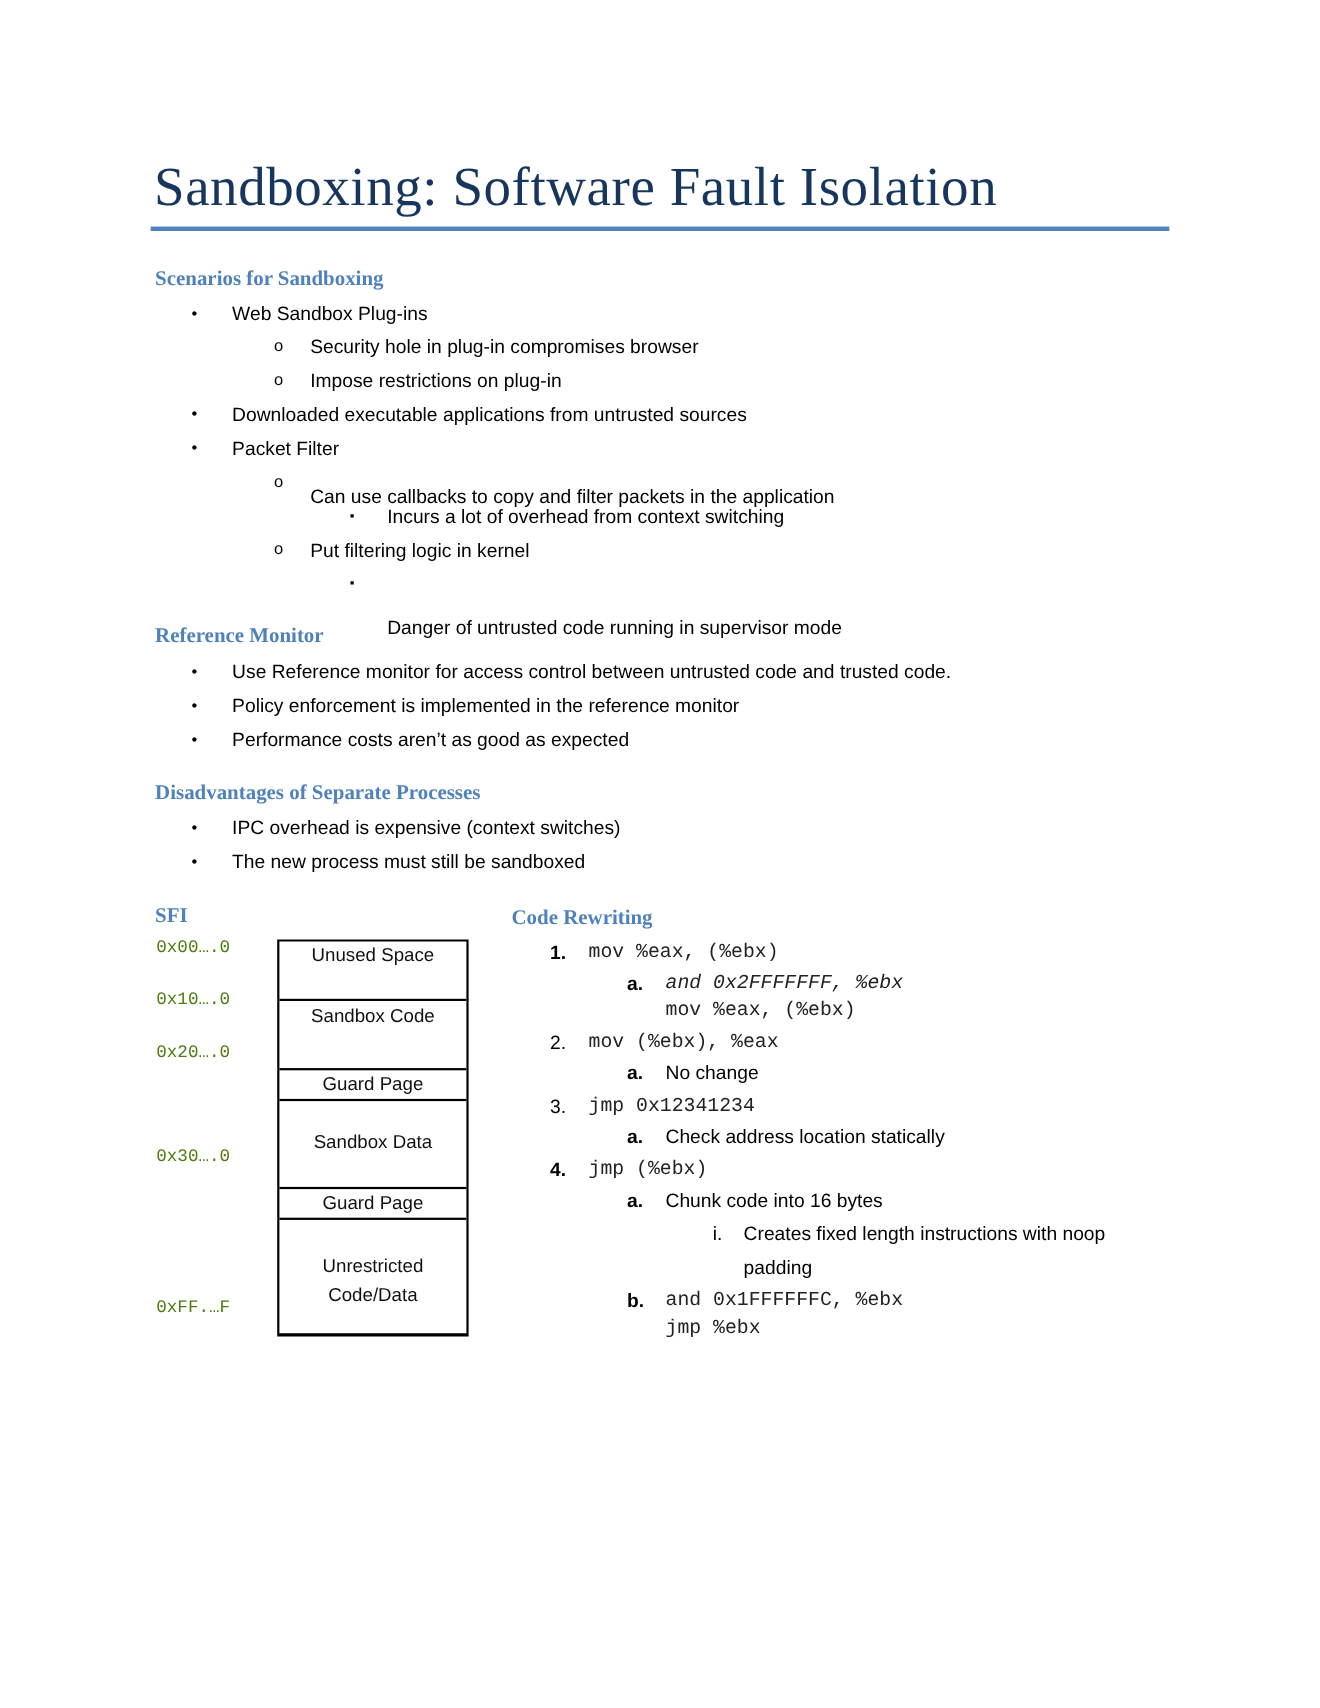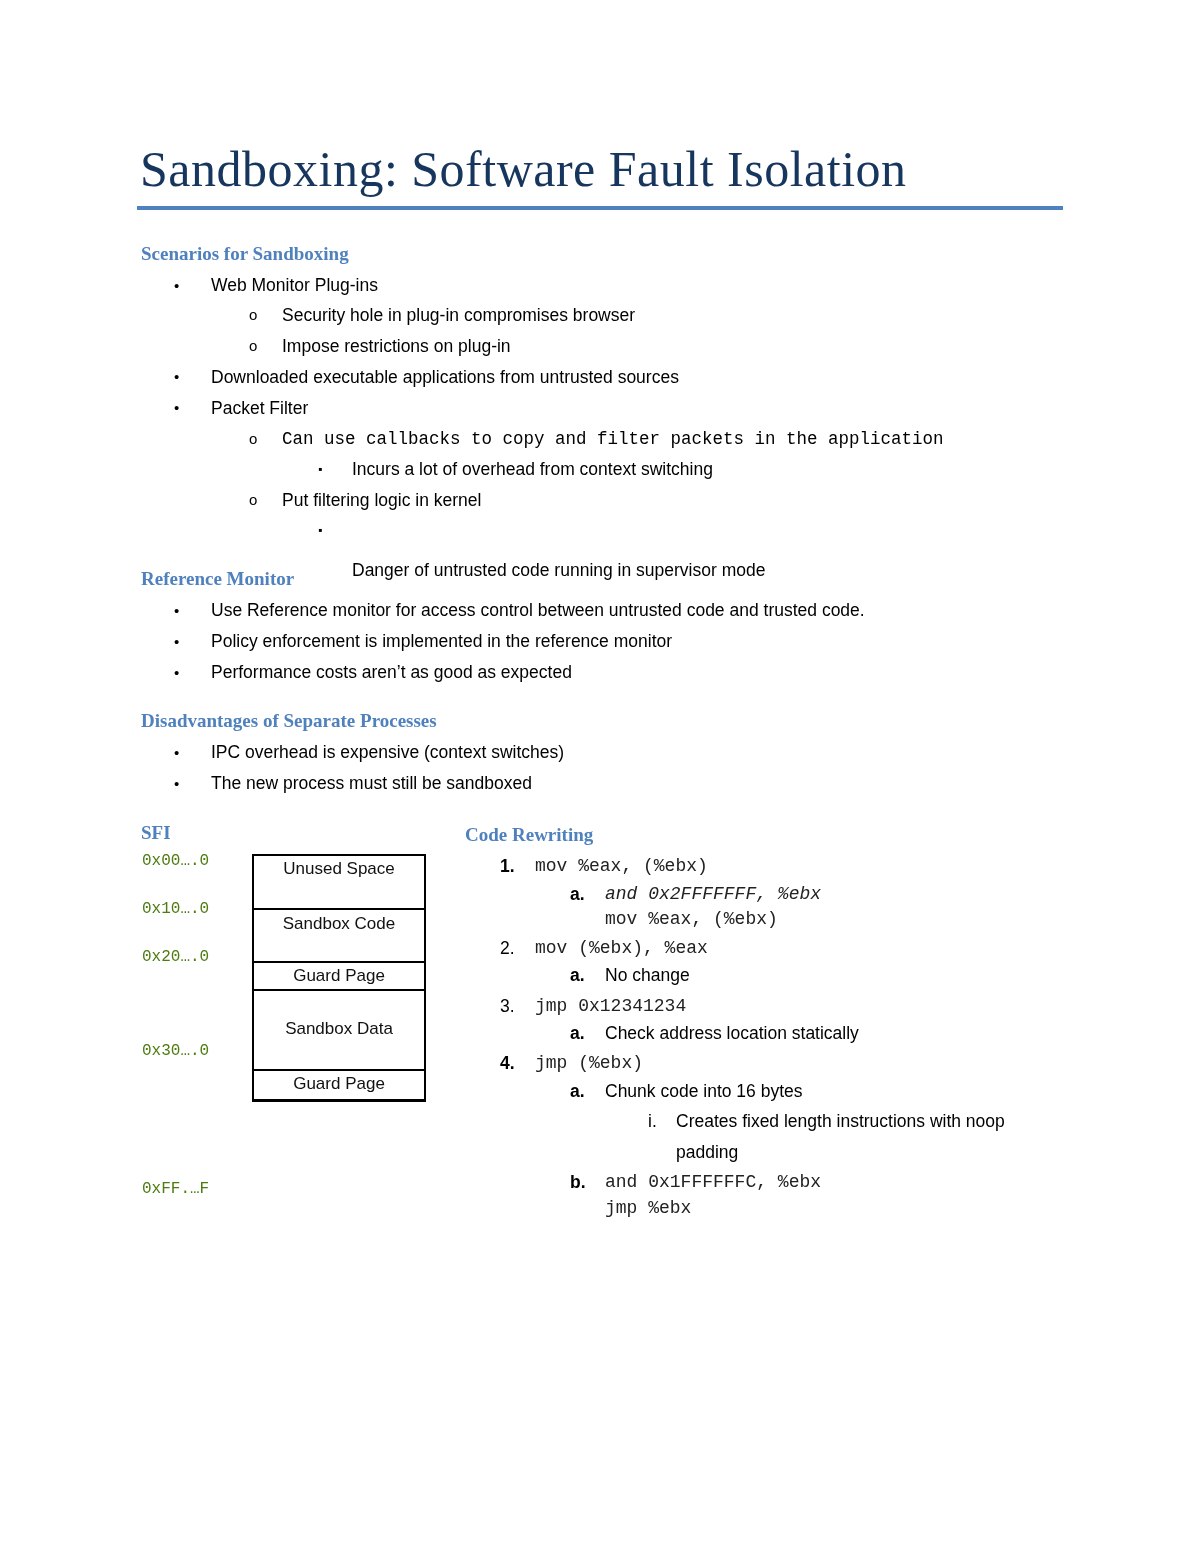--- a/index.html
+++ b/index.html
@@ -25,36 +25,36 @@
 </style>
 </head>
 <body>
 
 <div class="title">Sandboxing: Software Fault Isolation</div>
 <div class="title-rule"></div>
 
 <div class="h2" style="left:141px; top:243px;text-align:center;">Scenarios for Sandboxing</div>
 
 <span class="bul b1" style="left:174px; top:275px;">•</span>
-<span class="line" style="left:211px; top:274px;">Web Monitor Plug-ins</span>
+<span class="line" style="left:211px; top:274px;">Web Sandbox Plug-ins</span>
 
 <span class="bul b2" style="left:249px; top:304px;">o</span>
 <span class="line" style="left:282px; top:304px;">Security hole in plug-in compromises browser</span>
 
 <span class="bul b2" style="left:249px; top:335px;">o</span>
 <span class="line" style="left:282px; top:335px;">Impose restrictions on plug-in</span>
 
 <span class="bul b1" style="left:174px; top:366px;">•</span>
 <span class="line" style="left:211px; top:366px;">Downloaded executable applications from untrusted sources</span>
 
 <span class="bul b1" style="left:174px; top:397px;">•</span>
 <span class="line" style="left:211px; top:397px;">Packet Filter</span>
 
 <span class="bul b2" style="left:249px; top:428px;">o</span>
-<span class="line" style="left:282px; top:428px;font-family:Liberation Mono, monospace;">Can use callbacks to copy and filter packets in the application</span>
+<span class="line" style="left:282px; top:440px;">Can use callbacks to copy and filter packets in the application</span>
 
 <span class="bul b3" style="left:318px; top:458px;">▪</span>
 <span class="line" style="left:352px; top:458px;">Incurs a lot of overhead from context switching</span>
 
 <span class="bul b2" style="left:249px; top:489px;">o</span>
 <span class="line" style="left:282px; top:489px;">Put filtering logic in kernel</span>
 
 <span class="bul b3" style="left:318px; top:519px;">▪</span>
 <span class="line" style="left:352px; top:519px;margin-top:40px;">Danger of untrusted code running in supervisor mode</span>
 
@@ -80,24 +80,25 @@
 <div class="h2" style="left:141px; top:822px;">SFI</div>
 
 <span class="addr" style="top:852px;">0x00….0</span>
 <span class="addr" style="top:900px;">0x10….0</span>
 <span class="addr" style="top:948px;">0x20….0</span>
 <span class="addr" style="top:1042px;">0x30….0</span>
 <span class="addr" style="top:1180px;text-align:right;">0xFF.…F</span>
 
 <div class="mem">
   <div class="cell" style="height:54px; padding-top:3px;">Unused Space</div>
-  <div class="cell" style="height:53px; padding-top:4px;">Sandbox Code</div>
+  <div class="cell" style="height:63px; padding-top:4px;">Sandbox Code</div>
   <div class="cell" style="height:28px; padding-top:3px;">Guard Page</div>
   <div class="cell" style="height:80px; padding-top:28px;">Sandbox Data</div>
   <div class="cell" style="height:28px; padding-top:3px;">Guard Page</div>
+  <div class="cell" style="height:103px; padding:28px 30px 0 30px; line-height:27px; white-space:normal;">Unrestricted Code/Data</div>
 </div>
 
 <div class="h2" style="left:465px; top:824px;">Code Rewriting</div>
 
 <span class="line num" style="left:500px; top:855px;">1.</span>
 <span class="line mono" style="left:535px; top:855px;">mov %eax, (%ebx)</span>
 <span class="line num" style="left:570px; top:883px;">a.</span>
 <span class="line mono" style="left:605px; top:883px;font-style:italic;">and 0x2FFFFFFF, %ebx</span>
 <span class="line mono" style="left:605px; top:908px;">mov %eax, (%ebx)</span>
 

